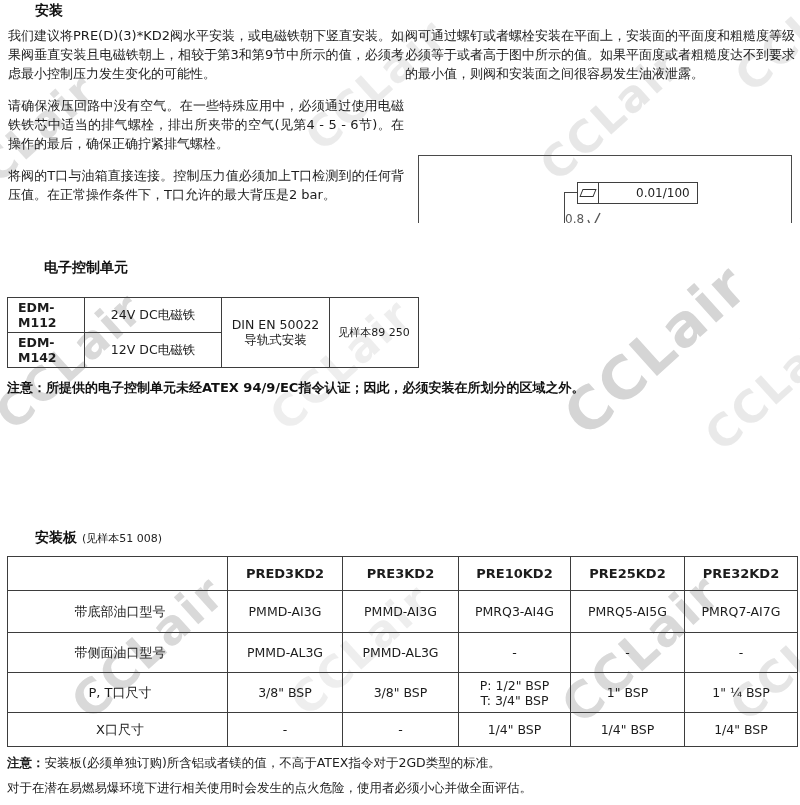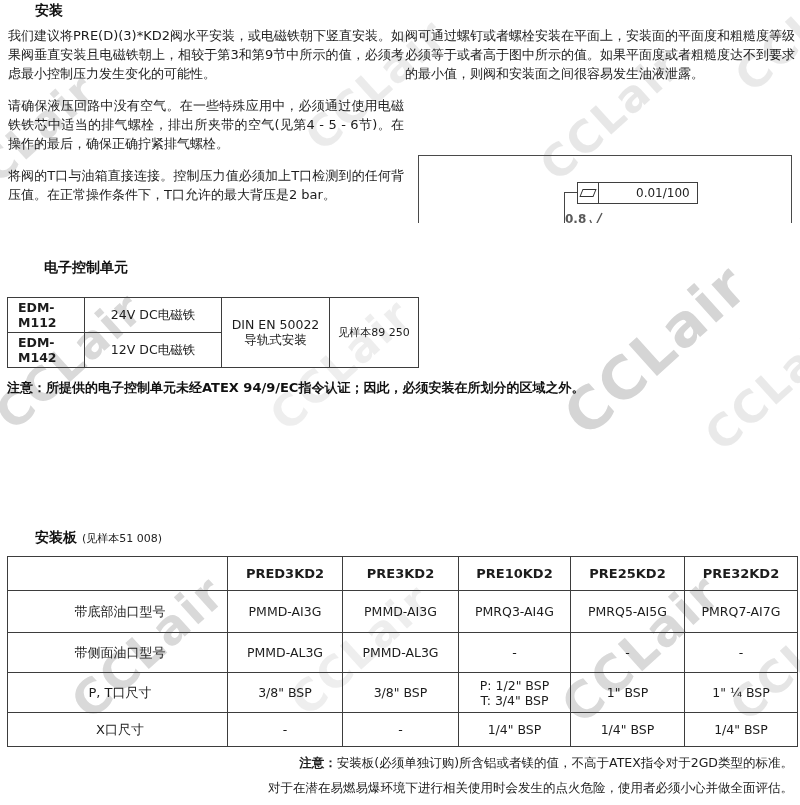--- a/index.html
+++ b/index.html
@@ -28,42 +28,42 @@
   .sf-title{position:absolute;left:0;top:4px;width:100%;text-align:center;font-size:13px;color:#222;}
   .fcf{
     position:absolute;left:158px;top:26px;height:20px;display:flex;align-items:stretch;
     border:1px solid #3f3f3f;background:transparent;gap:30px;
   }
   .fcf-sym{width:20px;display:flex;align-items:center;justify-content:center;border-right:1px solid #3f3f3f;}
   .fcf-sym i{display:block;width:12px;height:6px;border:1.4px solid #333;transform:skewX(-22deg);}
   .fcf-val{display:flex;align-items:center;padding:0 7px;font-size:12px;color:#222;}
   .leader-h{position:absolute;left:145px;top:36px;width:14px;height:1px;background:#454545;}
   .leader-v{position:absolute;left:145px;top:36px;width:1px;height:40px;background:#454545;}
-  .rough{position:absolute;left:146px;top:56px;display:flex;align-items:flex-start;gap:3px;color:#5a5a5a;font-weight:bold;}
+  .rough{position:absolute;left:146px;top:56px;display:flex;align-items:flex-start;gap:3px;color:#5a5a5a;}
   .rough .rv{font-size:12px;line-height:14px;}
   .rough svg{display:block;}
 
   
   table{border-collapse:collapse;table-layout:fixed;background:transparent;}
   td,th{border:1px solid #3d3d3d;font-size:12.5px;color:#1c1c1c;text-align:center;
         vertical-align:middle;white-space:pre-line;padding:2px 3px;font-weight:normal;}
   .ecu-table{position:absolute;left:7px;top:297px;width:411px;}
   .ecu-table tr{height:29px;}
   .ecu-table td.model{font-weight:bold;text-align:left;padding-left:10px;font-size:12.5px;}
   .ecu-table td.ref{font-size:11px;}
   .ecu-note{position:absolute;left:7px;top:379px;width:786px;margin:0;font-size:13px;font-weight:bold;color:#111;}
 
   .mp-head{position:absolute;left:35px;top:529px;margin:0;font-size:14px;font-weight:bold;color:#111;}
   .mp-head .sub{font-size:11px;font-weight:normal;color:#222;}
   .mp-table{position:absolute;left:7px;top:556px;width:790px;}
   .mp-table thead tr{height:34px;}
   .mp-table thead th{font-weight:bold;font-size:13px;}
   .mp-table td.lbl{text-align:center;padding-left:8px;font-size:13px;}
   .r1{height:42px;}.r2{height:40px;}.r3{height:40px;}.r4{height:34px;}
-  .note{position:absolute;margin:0;font-size:12.5px;color:#1c1c1c;text-align:right;}
+  .note{position:absolute;margin:0;font-size:12.5px;color:#1c1c1c;}
   .note b{font-weight:bold;}
 </style>
 </head>
 <body>
 
 <div class="page">
   <div id="wm-layer">
       <div class="wm" style="left: -60px; top: 114px; font-size: 44px; opacity: 0.75; color: rgb(213, 213, 213);">CCLair</div>
       <div class="wm" style="left: 290px; top: 59px; font-size: 44px; opacity: 0.45; color: rgb(213, 213, 213);">CCLair</div>
       <div class="wm" style="left: 525px; top: 89px; font-size: 44px; opacity: 0.55; color: rgb(213, 213, 213);">CCLair</div>

